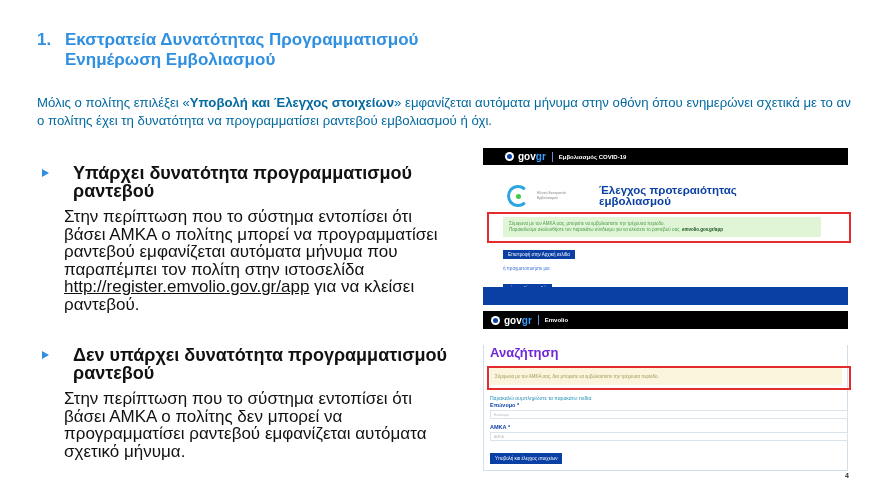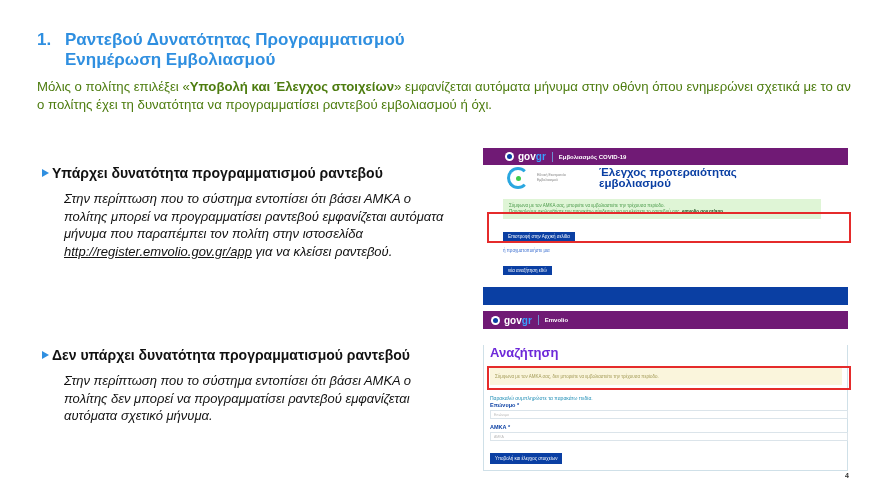--- a/index.html
+++ b/index.html
@@ -3,39 +3,39 @@
   <meta charset="utf-8">
   <style>
     * { margin: 0; padding: 0; box-sizing: border-box; }
     html, body { width: 880px; height: 494px; background: #ffffff; overflow: hidden; }
     body { position: relative; font-family: "Liberation Sans", sans-serif; color: #111; }
 
     .title { position: absolute; left: 37px; top: 30px; width: 440px; color: #2f8fe0; font-weight: bold; font-size: 17px; line-height: 20px; }
     .title .num { position: absolute; left: 0; top: 0; }
     .title .text { margin-left: 28px; }
 
-    .intro { position: absolute; left: 37px; top: 78px; width: 820px; font-size: 13.2px; line-height: 18px; color: #4d7c0f; }
+    .intro { position: absolute; left: 37px; top: 94px; width: 820px; font-size: 13.2px; line-height: 18px; color: #0369a1; }
     .intro b { font-weight: bold; }
 
     .bullet { position: absolute; left: 42px; width: 420px; }
     .bullet .arrow { position: absolute; left: 0; top: 5px; width: 0; height: 0; border-left: 7px solid #2f8fe0; border-top: 4px solid transparent; border-bottom: 4px solid transparent; }
-    .bullet .head { margin-left: 10px; font-weight: bold; font-size: 14px; line-height: 18px; }
-    .bullet .body { margin-left: 22px; margin-top: 8px; font-size: 13px; line-height: 17.5px; width: 392px; font-style: italic; }
+    .bullet .head { margin-left: 31px; font-weight: bold; font-size: 18px; line-height: 18px; }
+    .bullet .body { margin-left: 22px; margin-top: 8px; font-size: 17px; line-height: 17.5px; width: 392px; }
     .bullet .body a { color: #111; text-decoration: underline; }
 
     .shot { position: absolute; left: 483px; width: 365px; background: #fff; }
-    .bar { background: #701a75; height: 17px; display: flex; align-items: center; padding-left: 22px; color: #fff; font-size: 6px; }
+    .bar { background: #000000; height: 17px; display: flex; align-items: center; padding-left: 22px; color: #fff; font-size: 6px; }
     .logo { display: flex; align-items: center; font-weight: bold; font-size: 10px; color: #fff; }
     .logo .circ { width: 9px; height: 9px; border-radius: 50%; background: #fff; margin-right: 4px; position: relative; }
     .logo .circ::after { content: ""; position: absolute; left: 2px; top: 2px; width: 5px; height: 5px; border-radius: 50%; background: #0a3fa3; }
     .logo .gr { color: #39a0ff; }
     .sep { width: 1px; height: 10px; background: #6e8fd0; margin: 0 6px; }
     .bar .app { font-weight: bold; font-size: 6px; }
 
-    .hdr { display: flex; align-items: center; margin-top: 2px; margin-left: 24px; }
+    .hdr { display: flex; align-items: center; margin-top: 20px; margin-left: 24px; }
     .ring { width: 22px; height: 22px; border-radius: 50%; border: 3px solid #2aa7e0; border-right-color: transparent; position: relative; }
     .ring::after { content: ""; position: absolute; left: 6px; top: 6px; width: 5px; height: 5px; border-radius: 50%; background: #3ecc4a; }
     .org { font-size: 3.5px; color: #888; margin-left: 8px; line-height: 5px; width: 42px; }
     .hdr .h1 { margin-left: 20px; color: #0a3fa3; font-weight: bold; font-size: 11.5px; line-height: 11px; }
 
     .msg-ok { margin: 10px 0 0 20px; width: 318px; background: #dff5d6; color: #4a9a4a; font-size: 4.5px; line-height: 6px; padding: 4px 6px; }
     .msg-ok b { color: #1d4f1d; }
     .btn { display: inline-block; background: #0a3fa3; color: #fff; font-size: 4.5px; padding: 2px 5px; }
     .link { color: #3b6fd0; font-size: 4.5px; }
 
@@ -48,21 +48,21 @@
     .msg-no { margin: 8px 0 0 6px; width: 352px; background: #faf5dc; color: #a29a56; font-size: 4.5px; padding: 6px 5px; }
     .hint { margin: 10px 0 0 6px; color: #1e8db5; font-size: 5px; }
     .lbl { margin: 1px 0 0 6px; color: #0a3fa3; font-weight: bold; font-size: 5.5px; }
     .inp { margin: 2px 0 0 6px; width: 358px; height: 9px; border: 1px solid #dbe4ea; font-size: 3.5px; color: #bbb; padding: 2px 3px; }
   </style>
 </head>
 <body>
 
 <div class="title">
   <span class="num">1.</span>
-  <div class="text">Ραντεβού Δυνατότητας Προγραμματισμού</div>
+  <div class="text">Εκστρατεία Δυνατότητας Προγραμματισμού</div>
   <div class="text">Ενημέρωση Εμβολιασμού</div>
 </div>
 
 <div class="intro"><span>Μόλις ο πολίτης επιλέξει «</span><b>Υποβολή και Έλεγχος στοιχείων</b><span>» εμφανίζεται αυτόματα μήνυμα στην οθόνη όπου ενημερώνει σχετικά με το αν ο πολίτης έχει τη δυνατότητα να προγραμματίσει ραντεβού εμβολιασμού ή όχι.</span></div>
 
 <div class="bullet" style="top:164px;">
   <span class="arrow"></span>
   <div class="head">Υπάρχει δυνατότητα προγραμματισμού ραντεβού</div>
   <div class="body"><span>Στην περίπτωση που το σύστημα εντοπίσει ότι βάσει ΑΜΚΑ ο πολίτης μπορεί να προγραμματίσει ραντεβού εμφανίζεται αυτόματα μήνυμα που παραπέμπει τον πολίτη στην ιστοσελίδα </span><a>http://register.emvolio.gov.gr/app</a><span> για να κλείσει ραντεβού.</span></div>
 </div>

